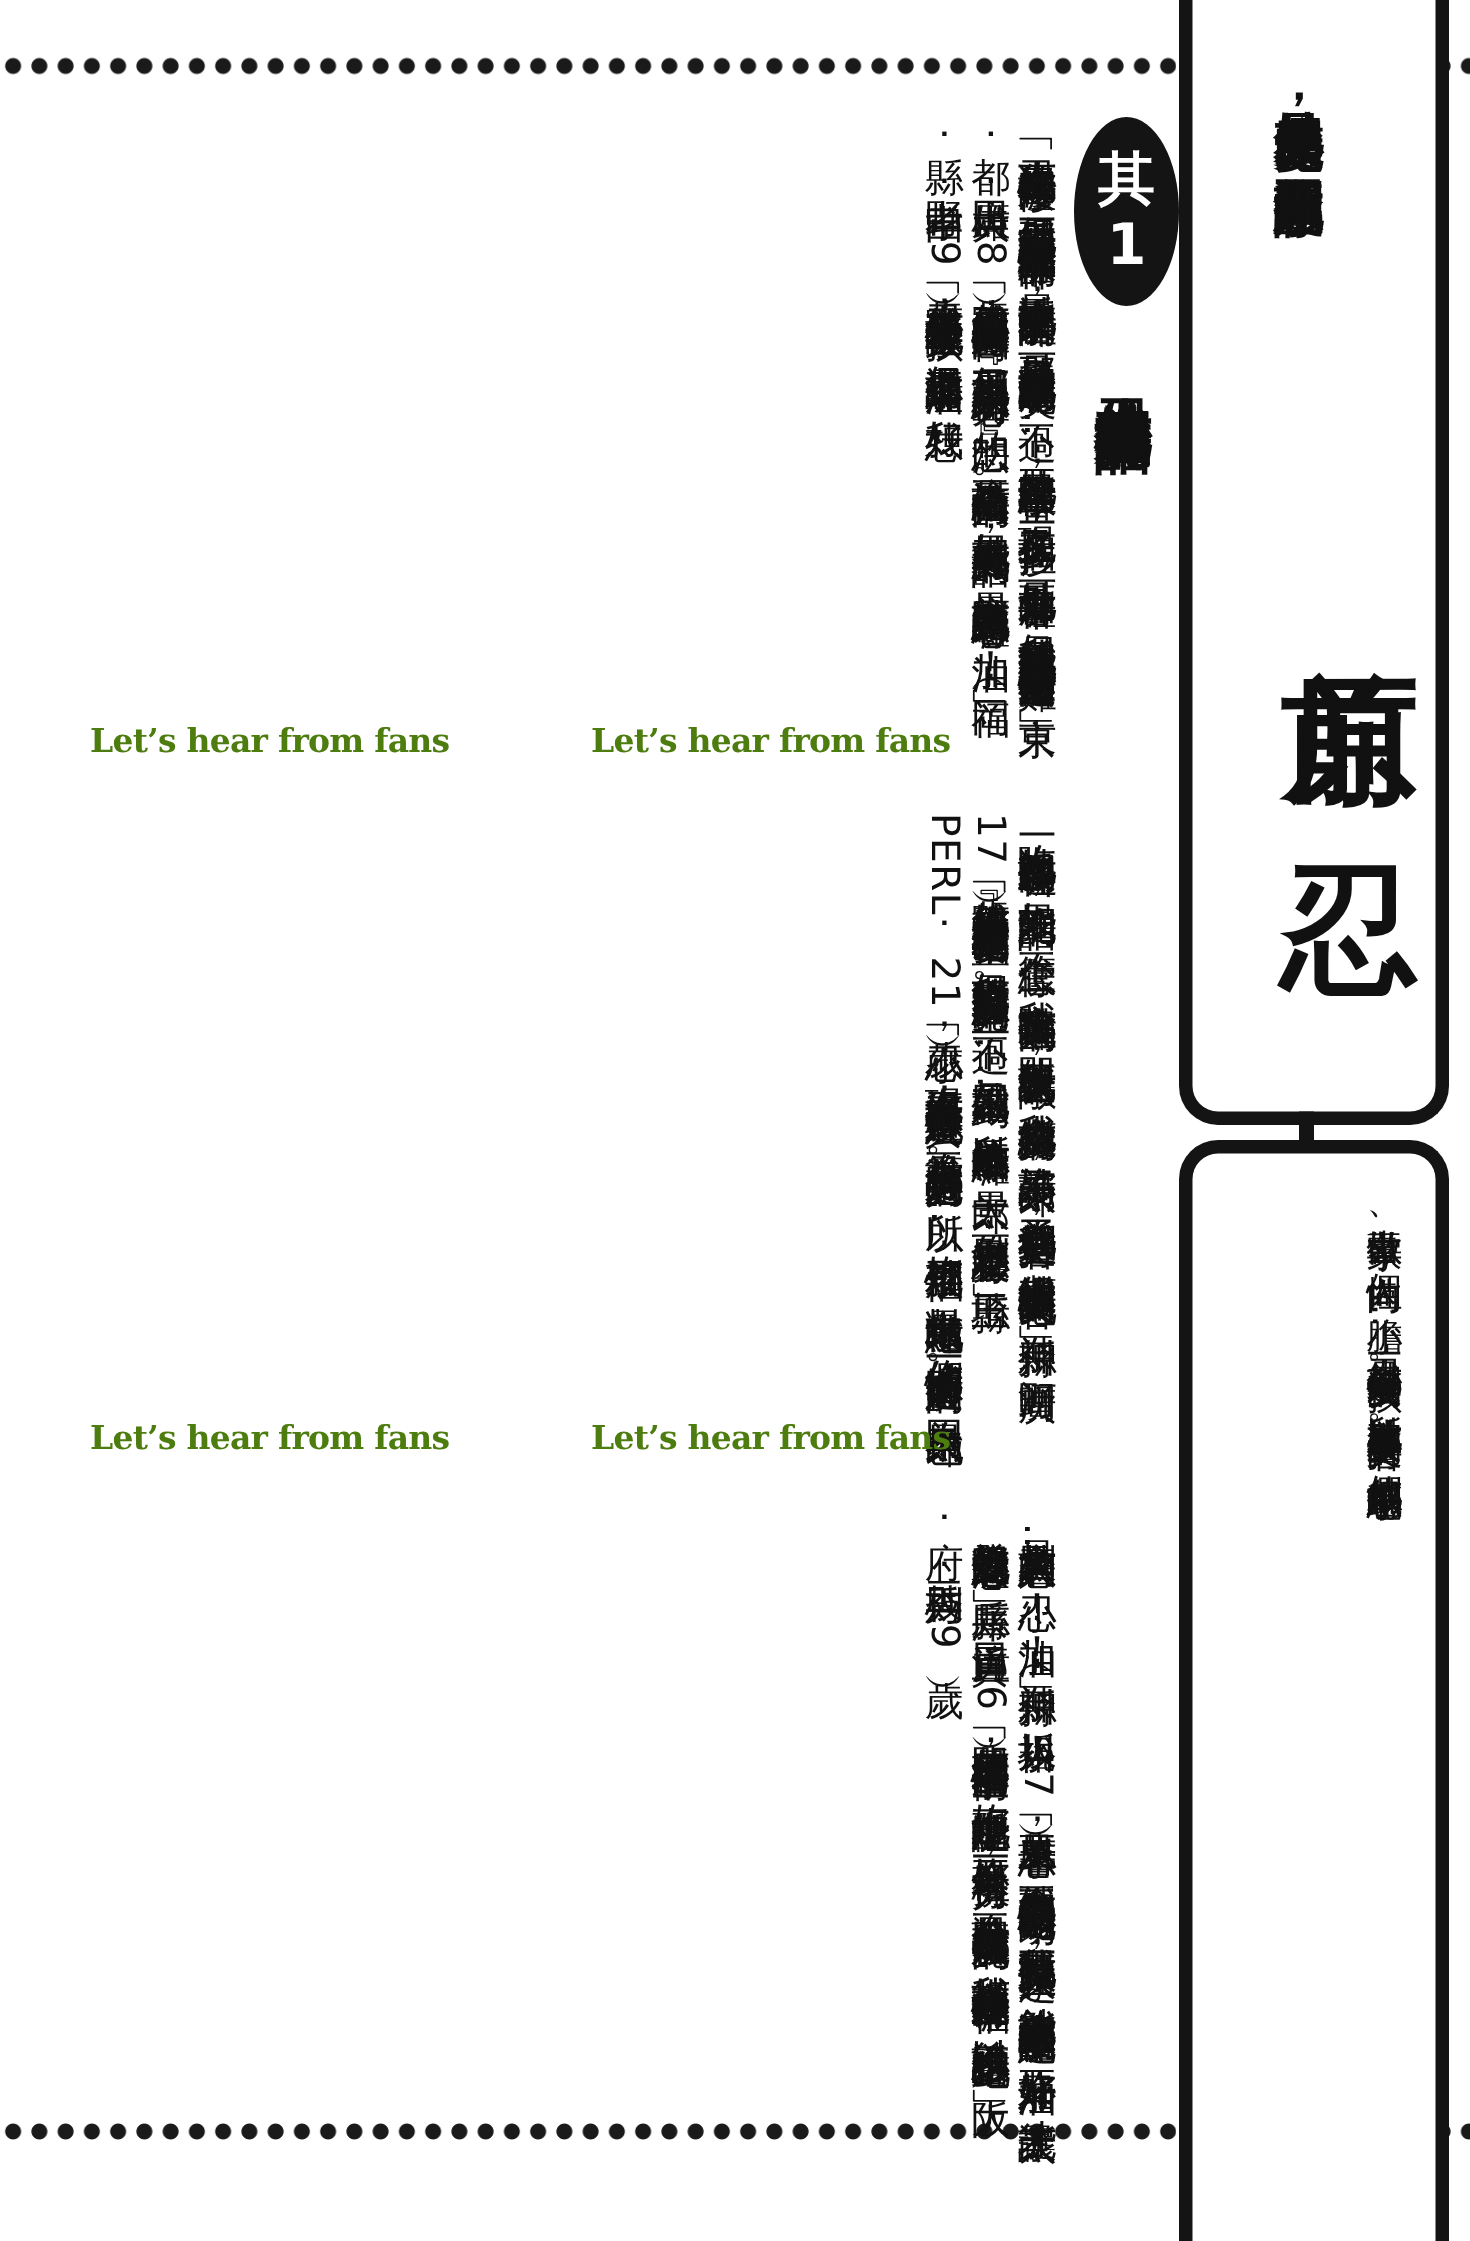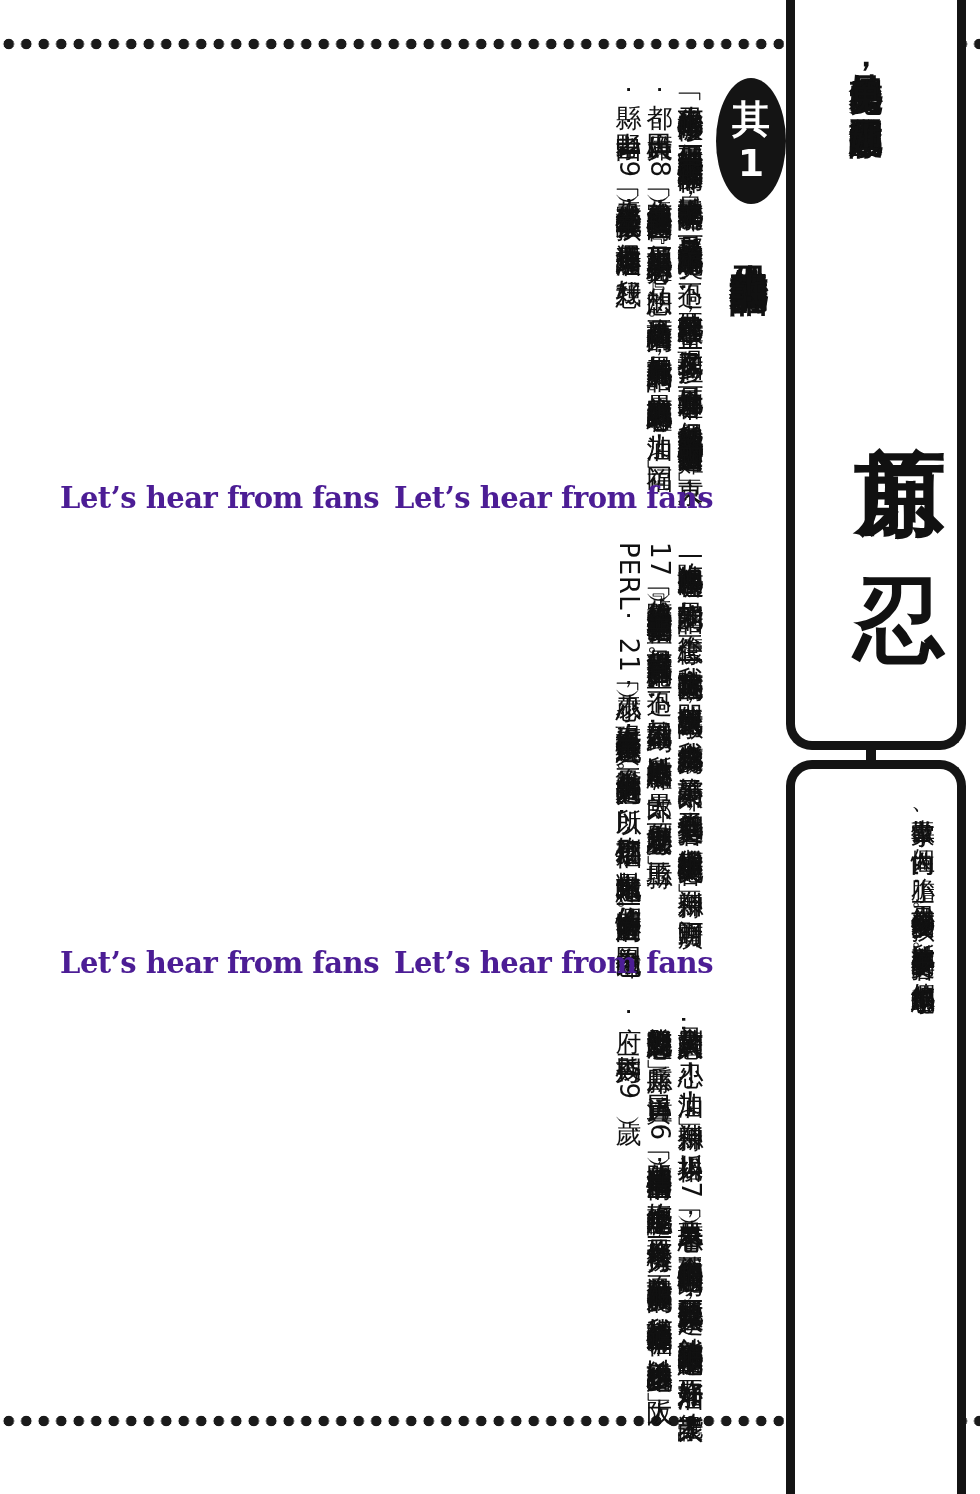--- a/index.html
+++ b/index.html
@@ -26,21 +26,21 @@
   #name { right: 20px; top: 372px; font-size: 92px; font-weight: bold; line-height: 120px; width: 120px; height: 340px; letter-spacing: 8px; }
   #desc { right: 38px; top: 800px; font-size: 24px; line-height: 38px; height: 600px; letter-spacing: 1px; }
   #badge {
     position: absolute; left: 716px; top: 78px; width: 70px; height: 126px; border-radius: 35px / 63px;
     background: #141414; color: #fff; display: flex; flex-direction: column; align-items: center; justify-content: center;
     font-size: 38px; line-height: 44px; font-weight: bold;
   }
   #heading { left: 722px; top: 234px; font-size: 38px; font-weight: bold; line-height: 54px; height: 640px; letter-spacing: 1px; }
   .msg { font-size: 26px; line-height: 31px; letter-spacing: 1px; }
   .banner {
-    position: absolute; font-family: "DejaVu Serif", serif; font-weight: bold; font-size: 29px; color: #4c1d95;
+    position: absolute; font-family: "DejaVu Serif", serif; font-weight: bold; font-size: 22px; color: #4d7c0f;
     white-space: nowrap; letter-spacing: -0.5px;
   }
 </style>
 </head>
 <body>
 
 <div class="dots" style="left:0; top:37px; width:784px;"></div>
 <div class="dots" style="left:918px; top:37px; width:62px;"></div>
 <div class="dots" style="left:0; top:1414px; width:784px;"></div>
 <div class="dots" style="left:918px; top:1414px; width:62px;"></div>

